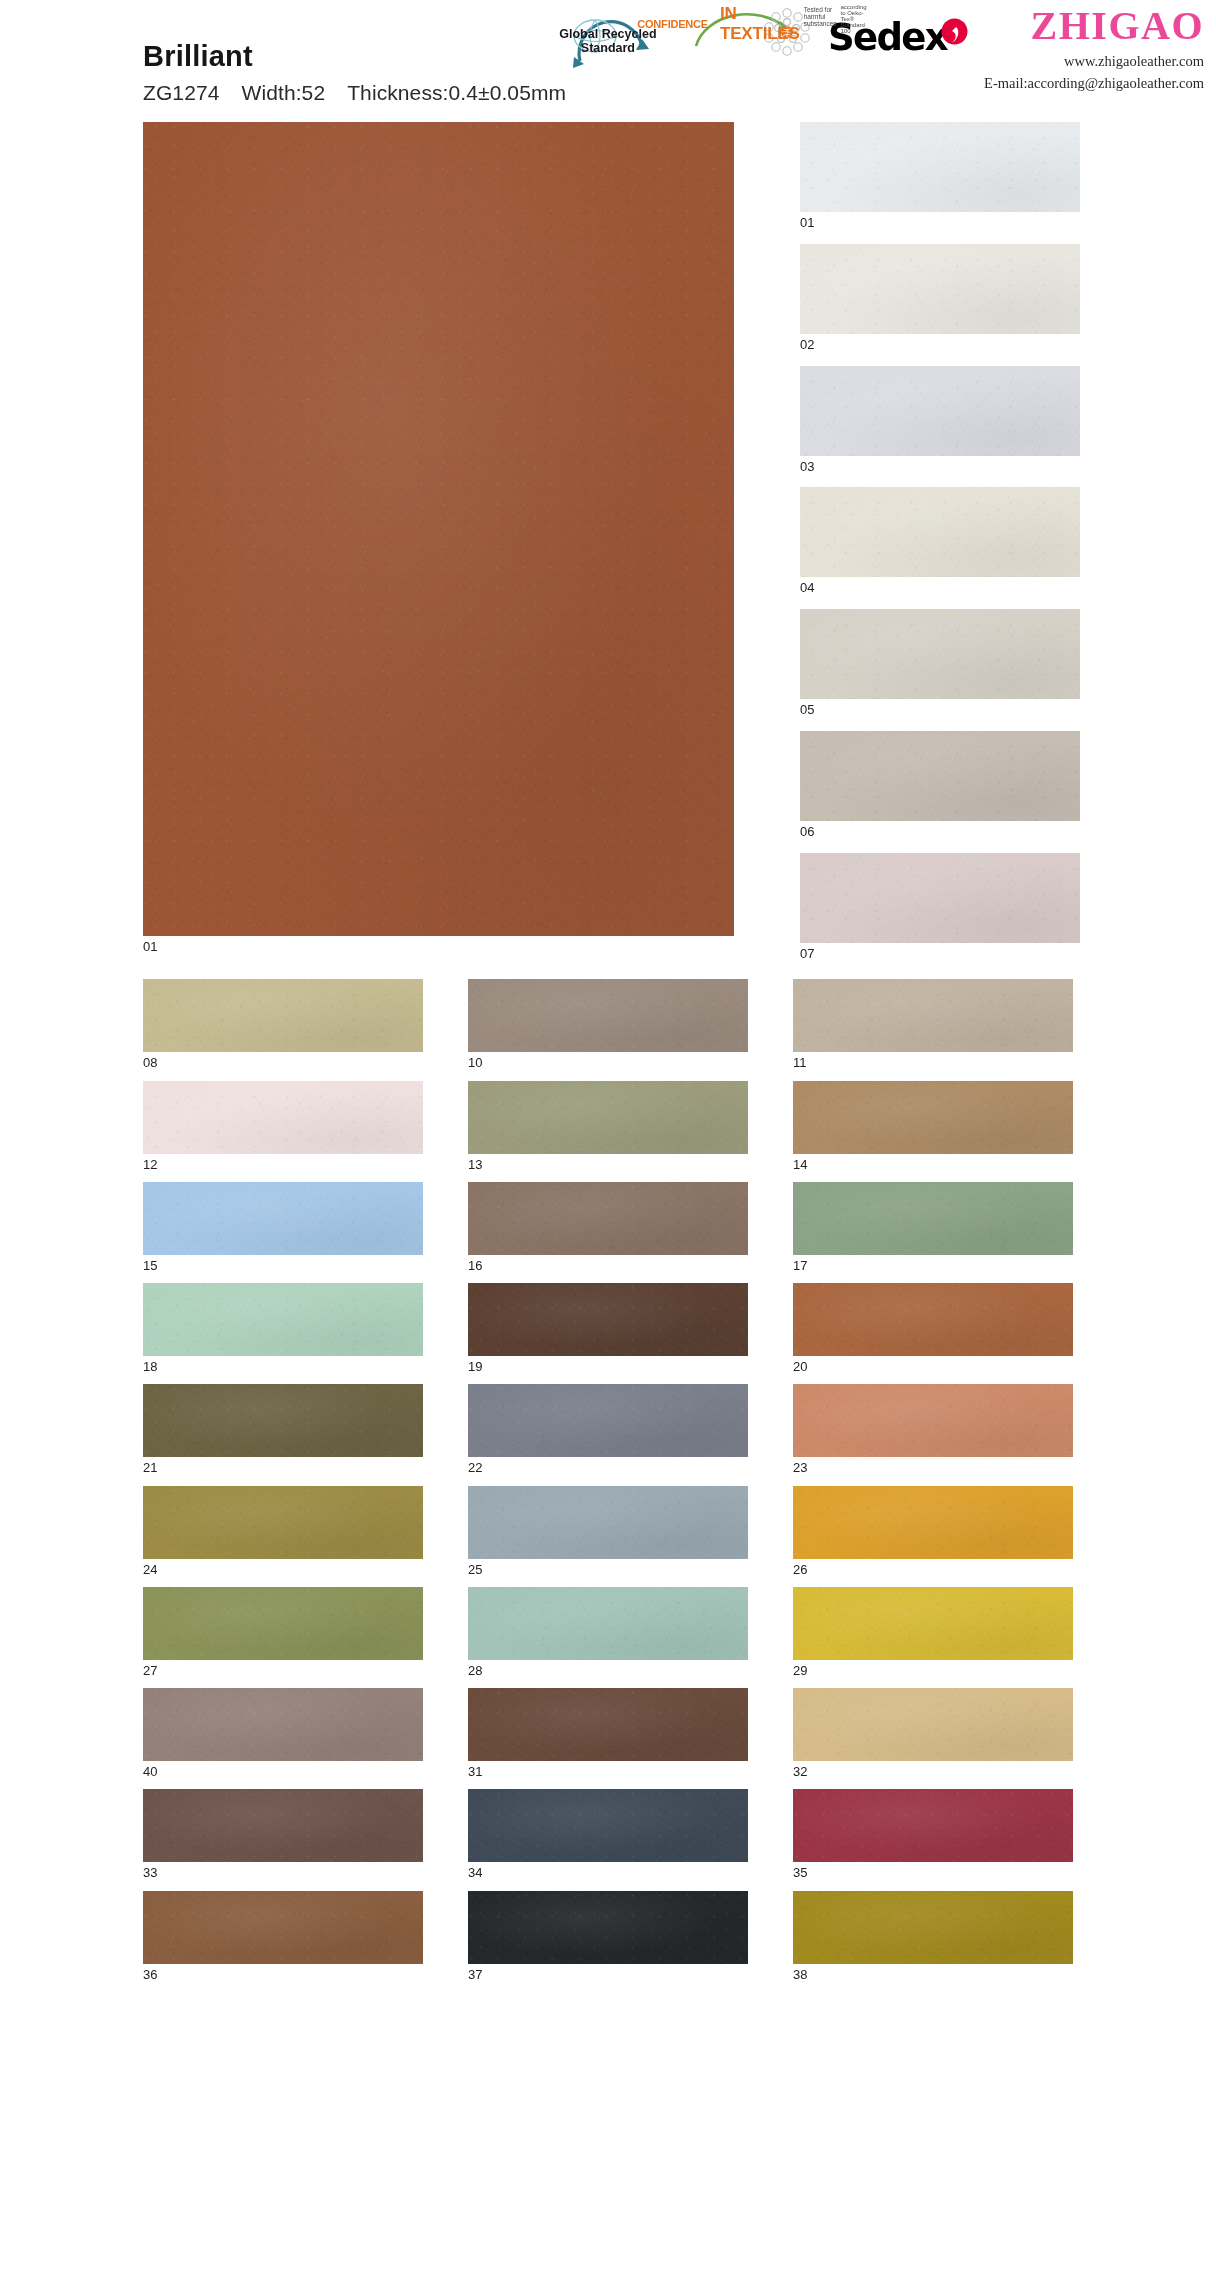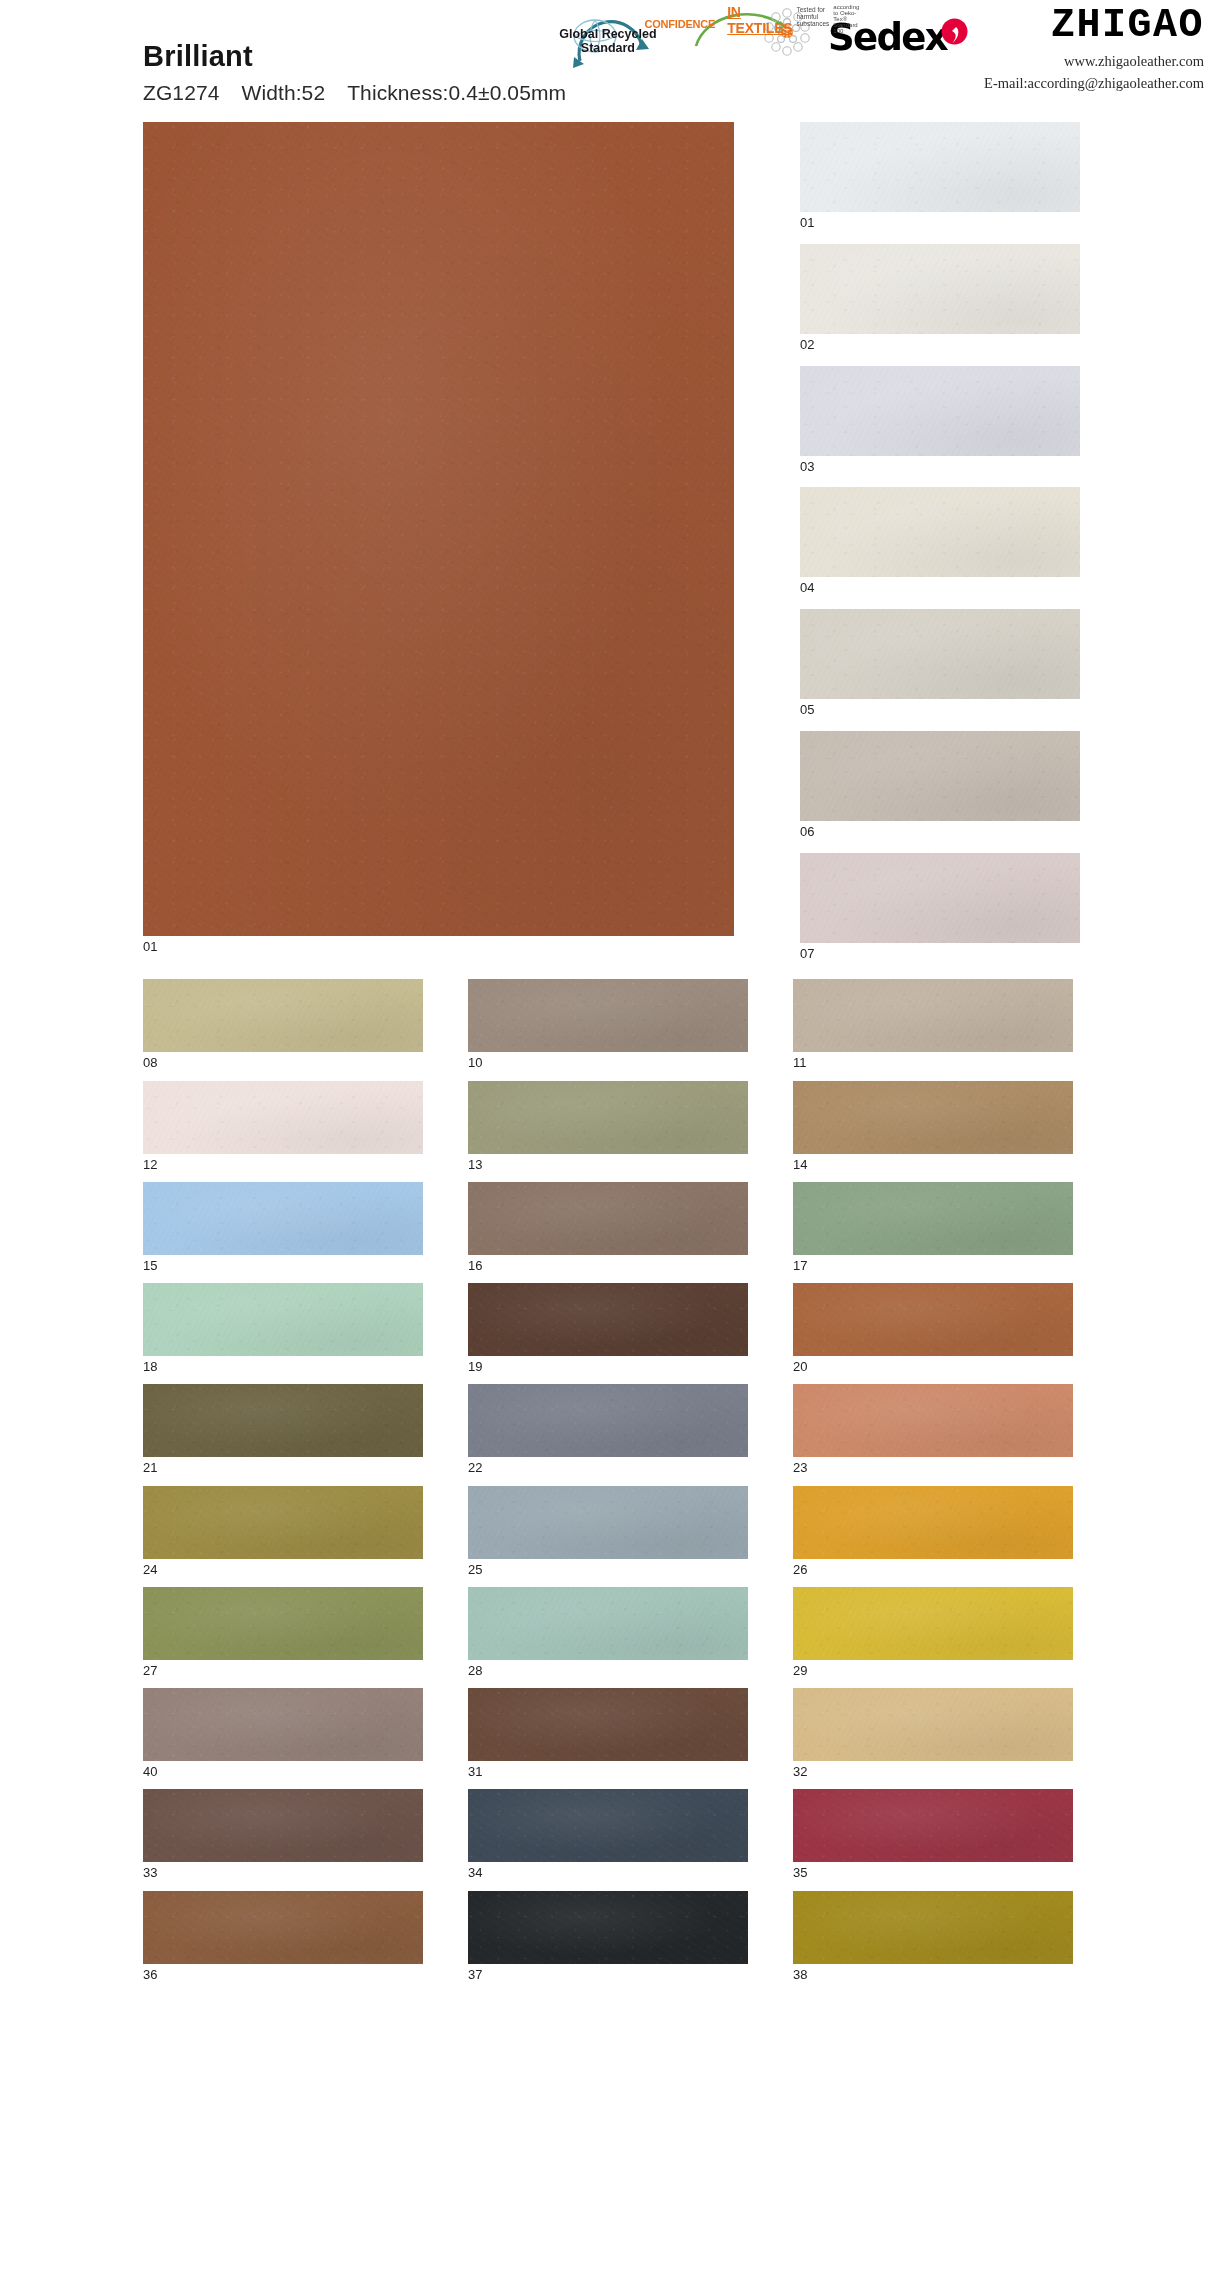--- a/index.html
+++ b/index.html
@@ -88,22 +88,22 @@
     justify-content: center;
   }
   .oeko-arc { position: absolute; left: 2px; top: 4px; width: 120px; height: 40px; }
   .oeko-l1 {
     position: relative; z-index: 2;
     font-size: 11px; font-weight: 700; color: #e8721c;
     letter-spacing: -0.2px; margin-left: 4px; margin-top: 14px;
   }
   .oeko-l2 {
     position: relative; z-index: 2;
-    font-size: 14px; font-weight: 700; color: #e8721c;
-    letter-spacing: -0.2px; margin-left: 12px; text-decoration: underline;
+    font-size: 17px; font-weight: 700; color: #e8721c;
+    letter-spacing: -0.2px; margin-left: 12px;
   }
   .oeko-l3 {
     position: relative; z-index: 2;
     font-size: 6.5px; color: #4a4a4a; margin-left: 4px; margin-top: 2px;
   }
   .oeko-l4 {
     position: relative; z-index: 2;
     font-size: 6px; color: #4a4a4a; margin-left: 4px;
   }
   .oeko-flower { position: absolute; right: 0px; top: 2px; width: 50px; height: 50px; }
@@ -128,25 +128,25 @@
   }
 
   .brand-block {
     display: flex;
     flex-direction: column;
     align-items: flex-end;
     padding-top: 2px;
     padding-right: 4px;
   }
   .brand-name {
-    font-family: Liberation Mono, monospace;
+    font-family: Liberation Serif, serif;
     font-size: 40px;
     font-weight: 700;
     letter-spacing: 1.5px;
-    color: #000000;
+    color: #ec4899;
     line-height: 1;
   }
   .brand-contact {
     font-family: "Liberation Serif", serif;
     font-size: 14.5px;
     color: #2a2a2a;
     line-height: 1.45;
     margin-top: 5px;
     text-align: right;
   }

